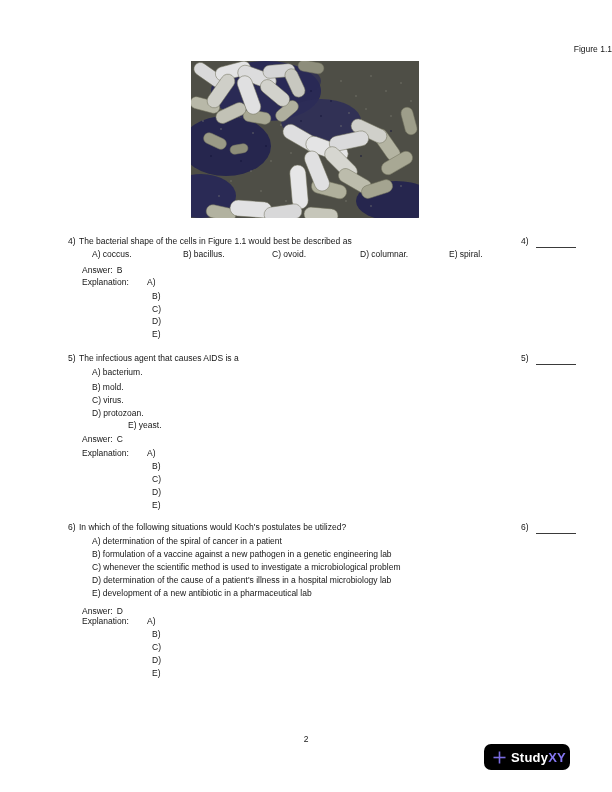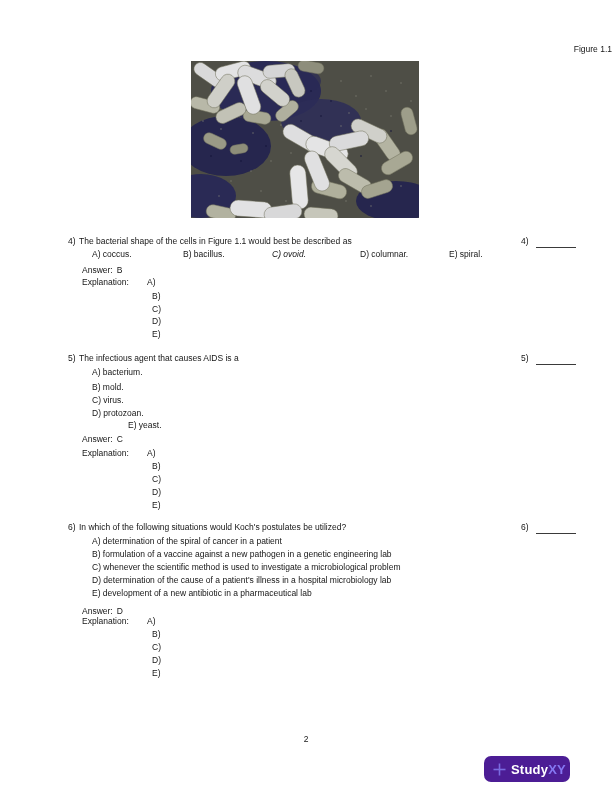--- a/index.html
+++ b/index.html
@@ -26,21 +26,21 @@
   .q6 { top: 522px; }
   .qnum  { position: absolute; left: 68px;  top: 0; }
   .qtext { position: absolute; left: 79px;  top: 0; white-space: nowrap; }
   .qref  { position: absolute; left: 521px; top: 0; }
   .qblank { position: absolute; left: 536px; top: 11px; width: 40px; height: 0; border-bottom: 1px solid #3a3a3a; }
 
   .opt { position: absolute; white-space: nowrap; }
   
   .q4 .o0 { left: 92px;  top: 13px; }
   .q4 .o1 { left: 183px; top: 13px; }
-  .q4 .o2 { left: 272px; top: 13px; font-style: italic; }
+  .q4 .o2 { left: 272px; top: 13px; }
   .q4 .o3 { left: 360px; top: 13px; }
   .q4 .o4 { left: 449px; top: 13px; }
   
   .q5 .o0 { left: 92px; top: 14px; }
   .q5 .o1 { left: 92px; top: 29px; }
   .q5 .o2 { left: 92px; top: 42px; }
   .q5 .o3 { left: 92px; top: 55px; }
   .q5 .o4 { left: 92px; top: 67px; margin-left: 36px; }
   
   .q6 .o0 { left: 92px; top: 14px; }
@@ -64,24 +64,24 @@
   .ex0 { left: 147px; } .ex1, .ex2, .ex3, .ex4 { left: 152px; }
   .q4 .ex0 { top: 41px; } .q4 .ex1 { top: 55px; } .q4 .ex2 { top: 68px; } .q4 .ex3 { top: 80px; } .q4 .ex4 { top: 93px; }
   .q5 .ex0 { top: 95px; } .q5 .ex1 { top: 108px; } .q5 .ex2 { top: 121px; } .q5 .ex3 { top: 134px; } .q5 .ex4 { top: 147px; }
   .q6 .ex0 { top: 94px; } .q6 .ex1 { top: 107px; } .q6 .ex2 { top: 120px; } .q6 .ex3 { top: 133px; } .q6 .ex4 { top: 146px; }
 
   
   .page-num { position: absolute; left: 0; top: 734px; width: 612px; text-align: center; }
   .logo {
     position: absolute; left: 484px; top: 744px;
     width: 86px; height: 26px;
-    background: #4c1d95;
+    background: #000000;
     border-radius: 7px;
     display: flex; align-items: center;
-    padding-left: 8px; gap: 4px; margin-top: 12px;
+    padding-left: 8px; gap: 4px;
   }
   .logo-study { color: #ffffff; font-weight: bold; font-size: 13px; letter-spacing: 0.2px; }
   .logo-xy    { color: #8577f2; font-weight: bold; font-size: 13px; letter-spacing: 0.2px; }
 </style>
 </head>
 <body>
 
 <div>
 
   <div class="fig-caption">Figure 1.1</div>

